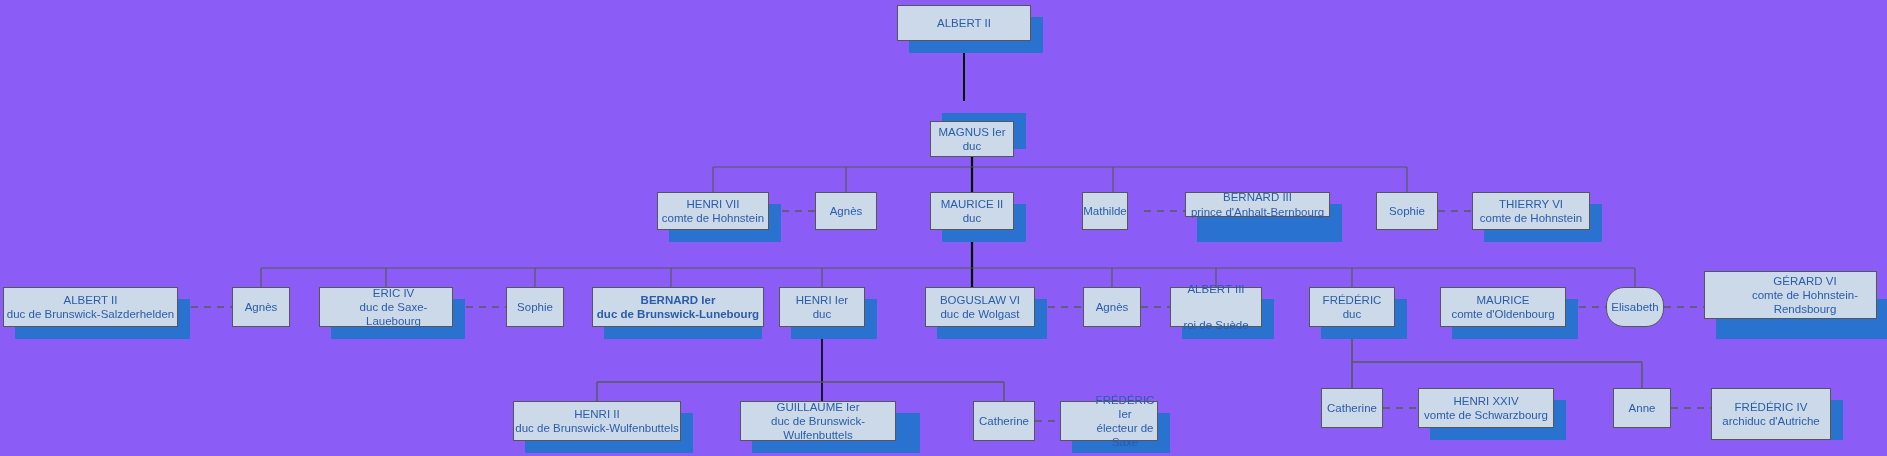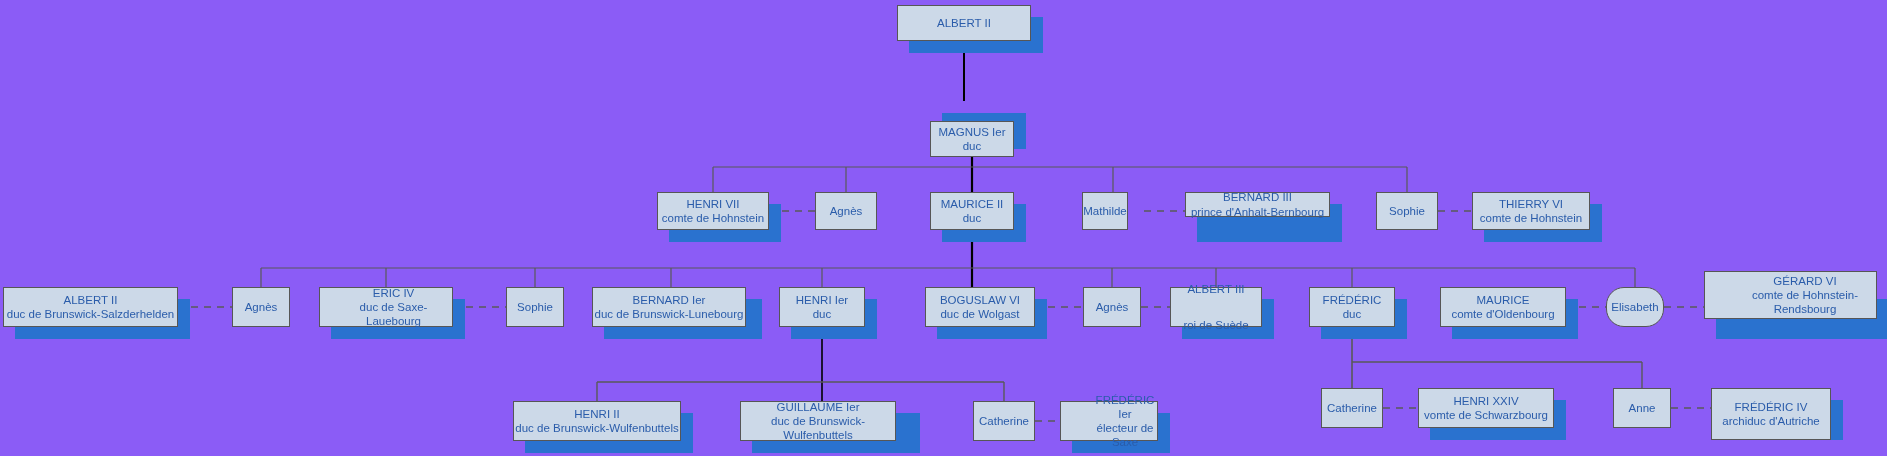--- a/index.html
+++ b/index.html
@@ -146,21 +146,21 @@
       </div>
       <div class="shadow" style="left: 331px; top: 299px; width: 134px; height: 40px;"></div>
       <div class="node wide" style="left: 319px; top: 287px; width: 134px; height: 40px; padding-left: 15px;">
         <div class="t1">ERIC IV</div>
         <div class="t2">duc de Saxe-Lauebourg</div>
       </div>
       <div class="node" style="left: 506px; top: 287px; width: 58px; height: 40px;">
         <div class="t1">Sophie</div>
       </div>
       <div class="shadow" style="left: 604px; top: 299px; width: 158px; height: 40px;"></div>
-      <div class="node wide" style="left: 592px; top: 287px; width: 154px; height: 40px;">
+      <div class="node wide" style="left: 592px; top: 287px; width: 172px; height: 40px; font-weight: bold;">
         <div class="t1">BERNARD Ier</div>
         <div class="t2">duc de Brunswick-Lunebourg</div>
       </div>
       <div class="shadow" style="left: 791px; top: 299px; width: 86px; height: 40px;"></div>
       <div class="node" style="left: 779px; top: 287px; width: 86px; height: 40px;">
         <div class="t1">HENRI Ier</div>
         <div class="t2">duc</div>
       </div>
       <div class="shadow" style="left: 937px; top: 299px; width: 110px; height: 40px;"></div>
       <div class="node" style="left: 925px; top: 287px; width: 110px; height: 40px;">

